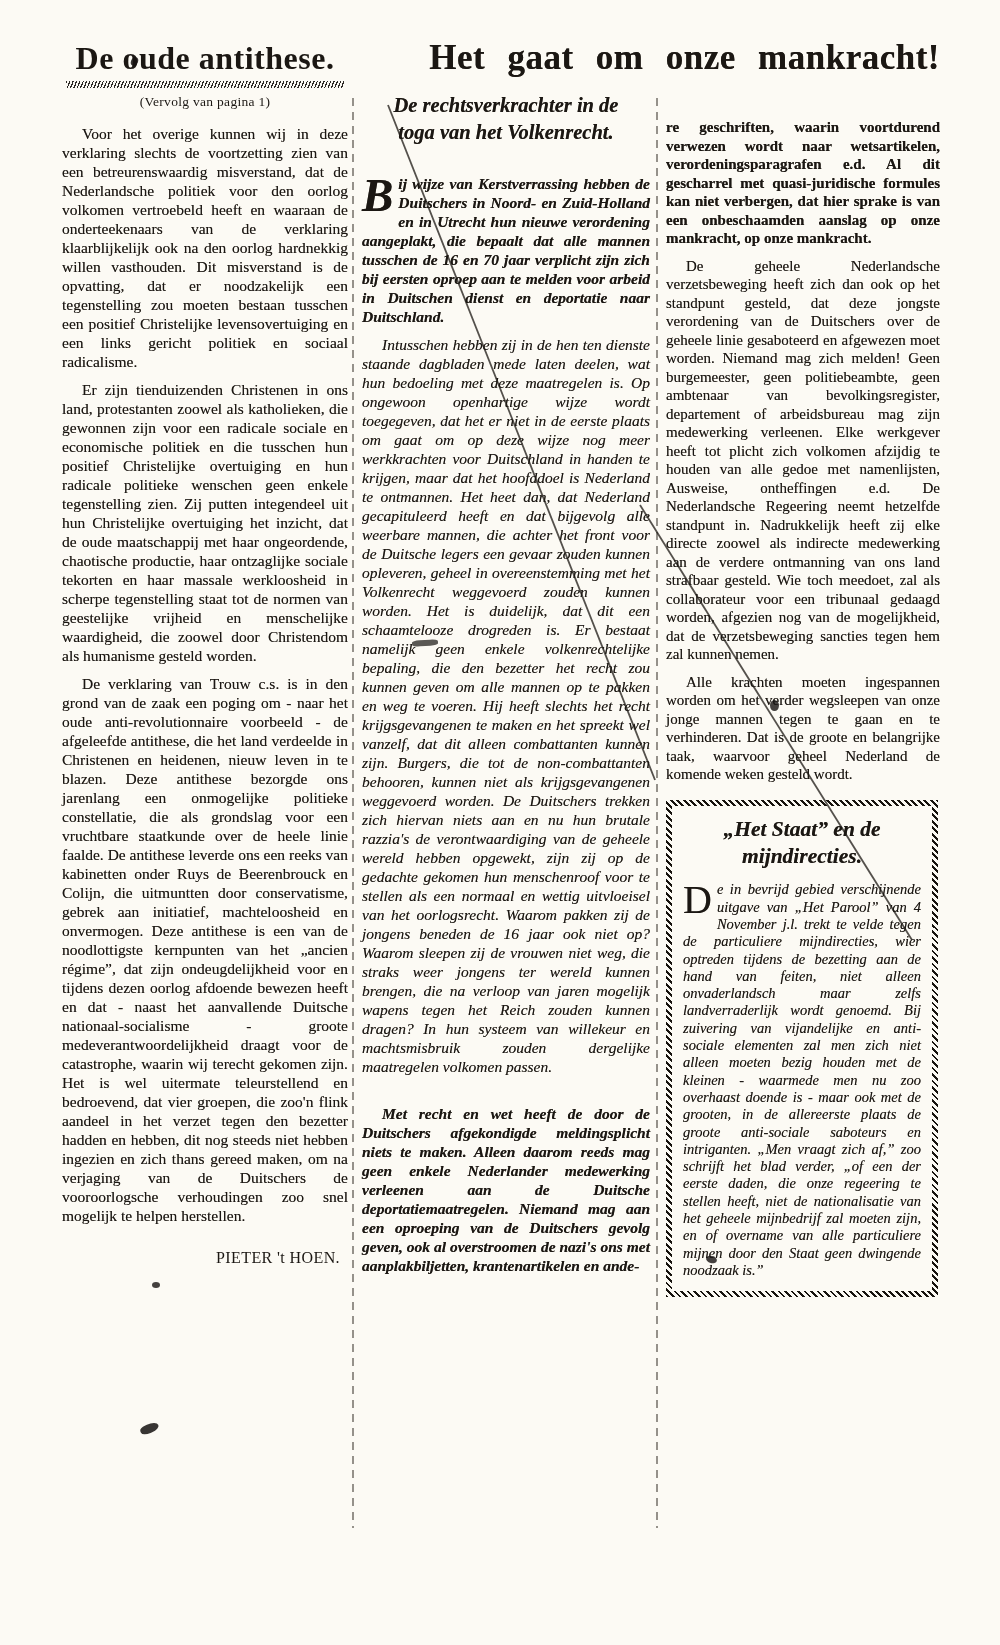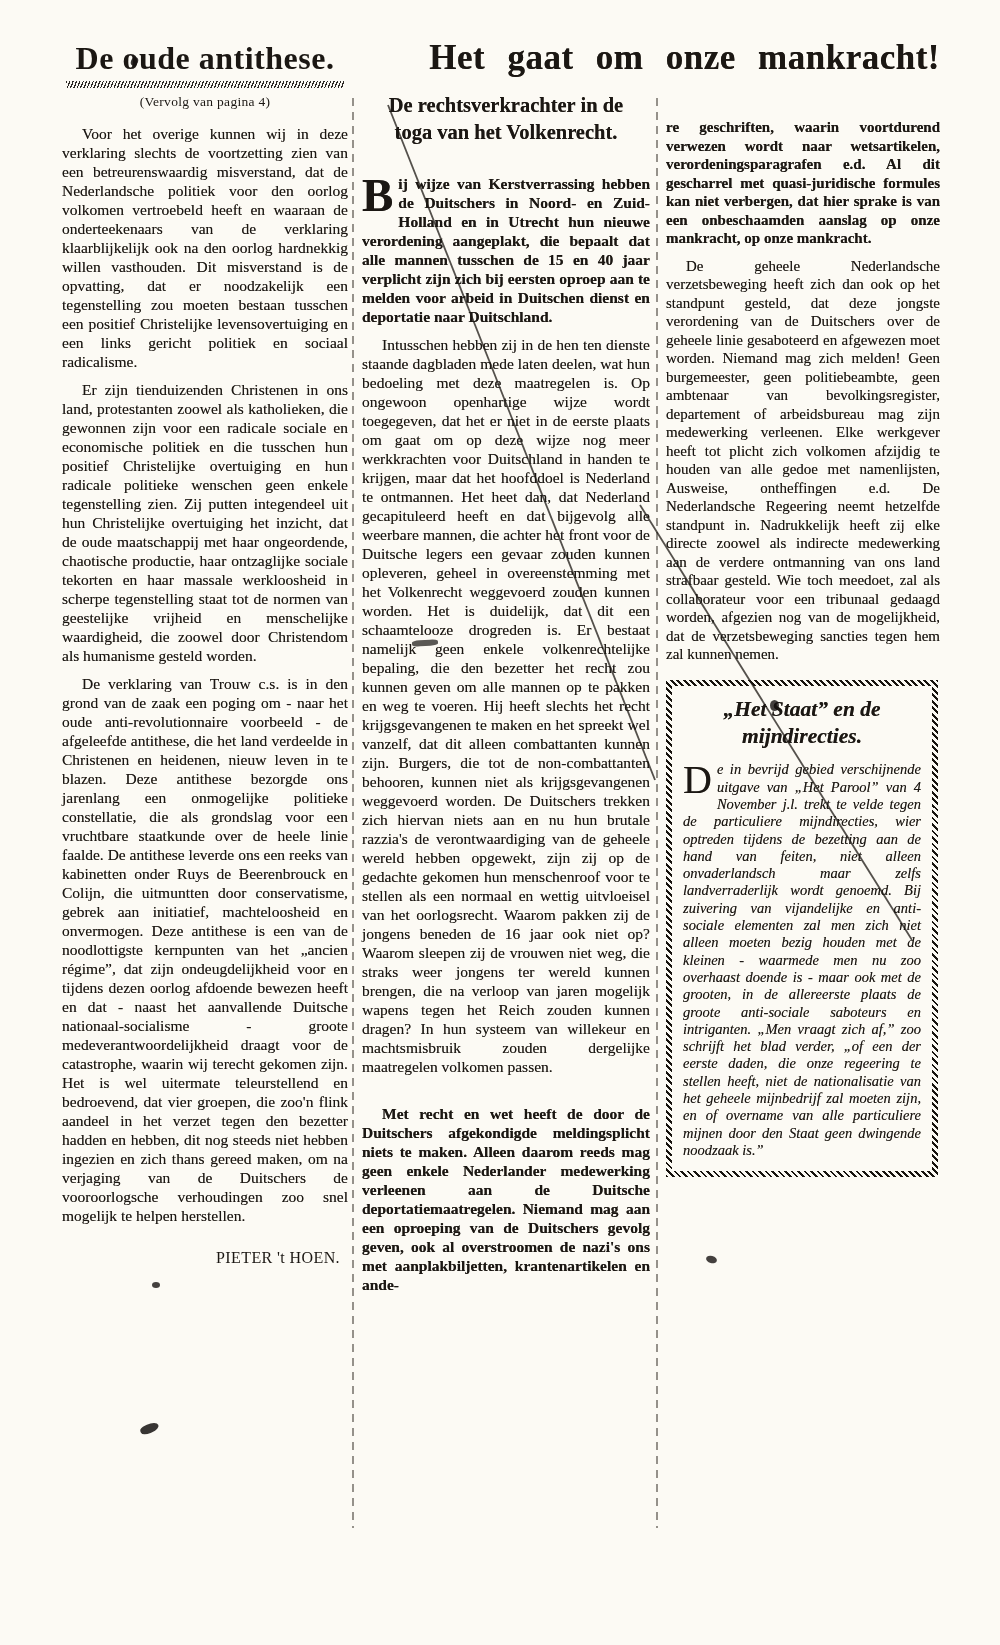--- a/index.html
+++ b/index.html
@@ -33,21 +33,21 @@
   p.embold { font-weight:bold; text-shadow:0 0 .5px rgba(25,18,10,.7);margin-top:28px; }
   .signature { text-align:right; font-weight:normal; font-size:16px; padding-right:8px; margin-top:24px; letter-spacing:.4px; }
   
   .col-main { flex:1; padding-left:14px; }
   .main-headline {
     font-size:35px; font-weight:bold; text-align:right; white-space:nowrap;
     margin:0 0 12px; word-spacing:13px; letter-spacing:.5px;
     text-shadow:0 0 .6px rgba(25,18,10,.8);
   }
   .two { display:flex; }
-  .col-mid { width:288px; flex:none; }
+  .col-mid { width:288px; flex:none;font-style:italic; }
   .col-right { flex:1; padding-left:16px; }
   .subhead {
     font-size:20.5px; font-weight:bold; text-align:center; line-height:1.32;
     margin:2px 24px 12px; text-shadow:0 0 .5px rgba(25,18,10,.7);
   }
   .dropcap {
     float:left; font-size:47px; line-height:37px; padding:3px 5px 0 0;
   }
   
   .parool-box {
@@ -81,44 +81,45 @@
 </style>
 </head>
 <body>
 
 <div class="page">
   <div class="cols">
 
     <div class="col-left">
       <h2 class="left-title">De oude antithese.</h2>
       <div class="hatch-rule"></div>
-      <div class="continuation">(Vervolg van pagina 4)</div>
+      <div class="continuation">(Vervolg van pagina 1)</div>
       <p class="body">Voor het overige kunnen wij in deze verklaring slechts de voortzetting zien van een betreurenswaardig misverstand, dat de Nederlandsche politiek voor den oorlog volkomen vertroebeld heeft en waaraan de onderteekenaars van de verklaring klaarblijkelijk ook na den oorlog hardnekkig willen vasthouden. Dit misverstand is de opvatting, dat er noodzakelijk een tegenstelling zou moeten bestaan tusschen een positief Christelijke levensovertuiging en een links gericht politiek en sociaal radicalisme.</p>
       <p class="body">Er zijn tienduizenden Christenen in ons land, protestanten zoowel als katholieken, die gewonnen zijn voor een radicale sociale en economische politiek en die tusschen hun positief Christelijke overtuiging en hun radicale politieke wenschen geen enkele tegenstelling zien. Zij putten integendeel uit hun Christelijke overtuiging het inzicht, dat de oude maatschappij met haar ongeordende, chaotische productie, haar ontzaglijke sociale tekorten en haar massale werkloosheid in scherpe tegenstelling staat tot de normen van geestelijke vrijheid en menschelijke waardigheid, die zoowel door Christendom als humanisme gesteld worden.</p>
       <p class="body">De verklaring van Trouw c.s. is in den grond van de zaak een poging om - naar het oude anti-revolutionnaire voorbeeld - de afgeleefde antithese, die het land verdeelde in Christenen en heidenen, nieuw leven in te blazen. Deze antithese bezorgde ons jarenlang een onmogelijke politieke constellatie, die als grondslag voor een vruchtbare staatkunde over de heele linie faalde. De antithese leverde ons een reeks van kabinetten onder Ruys de Beerenbrouck en Colijn, die uitmuntten door conservatisme, gebrek aan initiatief, machteloosheid en onvermogen. Deze antithese is een van de noodlottigste kernpunten van het „ancien régime”, dat zijn ondeugdelijkheid voor en tijdens dezen oorlog afdoende bewezen heeft en dat - naast het aanvallende Duitsche nationaal-socialisme - groote medeverantwoordelijkheid draagt voor de catastrophe, waarin wij terecht gekomen zijn. Het is wel uitermate teleurstellend en bedroevend, dat vier groepen, die zoo'n flink aandeel in het verzet tegen den bezetter hadden en hebben, dit nog steeds niet hebben ingezien en zich thans gereed maken, om na verjaging van de Duitschers de vooroorlogsche verhoudingen zoo snel mogelijk te helpen herstellen.</p>
       <div class="signature">PIETER 't HOEN.</div>
     </div>
 
     <div class="col-main">
       <h1 class="main-headline">Het gaat om onze mankracht!</h1>
 
       <div class="two">
 
         <div class="col-mid">
           <h3 class="subhead">De rechtsverkrachter in de toga van het Volkenrecht.</h3>
           <p class="body no-indent embold">
-            <span class="dropcap">B</span><span>ij wijze van Kerstverrassing hebben de Duitschers in Noord- en Zuid-Holland en in Utrecht hun nieuwe verordening aangeplakt, die bepaalt dat alle mannen tusschen de 15 en 40 jaar verplicht zijn zich bij eersten oproep aan te melden voor arbeid in Duitschen dienst en deportatie naar Duitschland.</span>
+            <span class="dropcap">B</span><span>ij wijze van Kerstverrassing hebben de Duitschers in Noord- en Zuid-Holland en in Utrecht hun nieuwe verordening aangeplakt, die bepaalt dat alle mannen tusschen de 16 en 70 jaar verplicht zijn zich bij eersten oproep aan te melden voor arbeid in Duitschen dienst en deportatie naar Duitschland.</span>
           </p>
           <p class="body">Intusschen hebben zij in de hen ten dienste staande dagbladen mede laten deelen, wat hun bedoeling met deze maatregelen is. Op ongewoon openhartige wijze wordt toegegeven, dat het er niet in de eerste plaats om gaat om op deze wijze nog meer werkkrachten voor Duitschland in handen te krijgen, maar dat het hoofddoel is Nederland te ontmannen. Het heet dan, dat Nederland gecapituleerd heeft en dat bijgevolg alle weerbare mannen, die achter het front voor de Duitsche legers een gevaar zouden kunnen opleveren, geheel in overeenstemming met het Volkenrecht weggevoerd zouden kunnen worden. Het is duidelijk, dat dit een schaamtelooze drogreden is. Er bestaat namelijk geen enkele volkenrechtelijke bepaling, die den bezetter het recht zou kunnen geven om alle mannen op te pakken en weg te voeren. Hij heeft slechts het recht krijgsgevangenen te maken en het spreekt wel vanzelf, dat dit alleen combattanten kunnen zijn. Burgers, die tot de non-combattanten behooren, kunnen niet als krijgsgevangenen weggevoerd worden. De Duitschers trekken zich hiervan niets aan en nu hun brutale razzia's de verontwaardiging van de geheele wereld hebben opgewekt, zijn zij op de gedachte gekomen hun menschenroof voor te stellen als een normaal en wettig uitvloeisel van het oorlogsrecht. Waarom pakken zij de jongens beneden de 16 jaar ook niet op? Waarom sleepen zij de vrouwen niet weg, die straks weer jongens ter wereld kunnen brengen, die na verloop van jaren mogelijk wapens tegen het Reich zouden kunnen dragen? In hun systeem van willekeur en machtsmisbruik zouden dergelijke maatregelen volkomen passen.</p>
           <p class="body embold">Met recht en wet heeft de door de Duitschers afgekondigde meldingsplicht niets te maken. Alleen daarom reeds mag geen enkele Nederlander medewerking verleenen aan de Duitsche deportatiemaatregelen. Niemand mag aan een oproeping van de Duitschers gevolg geven, ook al overstroomen de nazi's ons met aanplakbiljetten, krantenartikelen en ande-</p>
         </div>
 
         <div class="col-right">
           <p class="body no-indent embold">re geschriften, waarin voortdurend verwezen wordt naar wetsartikelen, verordeningsparagrafen e.d. Al dit gescharrel met quasi-juridische formules kan niet verbergen, dat hier sprake is van een onbeschaamden aanslag op onze mankracht, op onze mankracht.</p>
           <p class="body">De geheele Nederlandsche verzetsbeweging heeft zich dan ook op het standpunt gesteld, dat deze jongste verordening van de Duitschers over de geheele linie gesaboteerd en afgewezen moet worden. Niemand mag zich melden! Geen burgemeester, geen politiebeambte, geen ambtenaar van bevolkingsregister, departement of arbeidsbureau mag zijn medewerking verleenen. Elke werkgever heeft tot plicht zich volkomen afzijdig te houden van alle gedoe met namenlijsten, Ausweise, ontheffingen e.d. De Nederlandsche Regeering neemt hetzelfde standpunt in. Nadrukkelijk heeft zij elke directe zoowel als indirecte medewerking aan de verdere ontmanning van ons land strafbaar gesteld. Wie toch meedoet, zal als collaborateur voor een tribunaal gedaagd worden, afgezien nog van de mogelijkheid, dat de verzetsbeweging sancties tegen hem zal kunnen nemen.</p>
+          <p class="body">Alle krachten moeten ingespannen worden om het verder wegsleepen van onze jonge mannen tegen te gaan en te verhinderen. Dat is de groote en belangrijke taak, waarvoor geheel Nederland de komende weken gesteld wordt.</p>
 
           <div class="parool-box">
             <h4 class="box-title">„Het Staat” en de mijndirecties.</h4>
             <p class="box-body">
               <span class="dropcap">D</span><span>e in bevrijd gebied verschijnende uitgave van „Het Parool” van 4 November j.l. trekt te velde tegen de particuliere mijndirecties, wier optreden tijdens de bezetting aan de hand van feiten, niet alleen onvaderlandsch maar zelfs landverraderlijk wordt genoemd. Bij zuivering van vijandelijke en anti-sociale elementen zal men zich niet alleen moeten bezig houden met de kleinen - waarmede men nu zoo overhaast doende is - maar ook met de grooten, in de allereerste plaats de groote anti-sociale saboteurs en intriganten. „Men vraagt zich af,” zoo schrijft het blad verder, „of een der eerste daden, die onze regeering te stellen heeft, niet de nationalisatie van het geheele mijnbedrijf zal moeten zijn, en of overname van alle particuliere mijnen door den Staat geen dwingende noodzaak is.”</span>
             </p>
           </div>
         </div>
       </div>
     </div>

